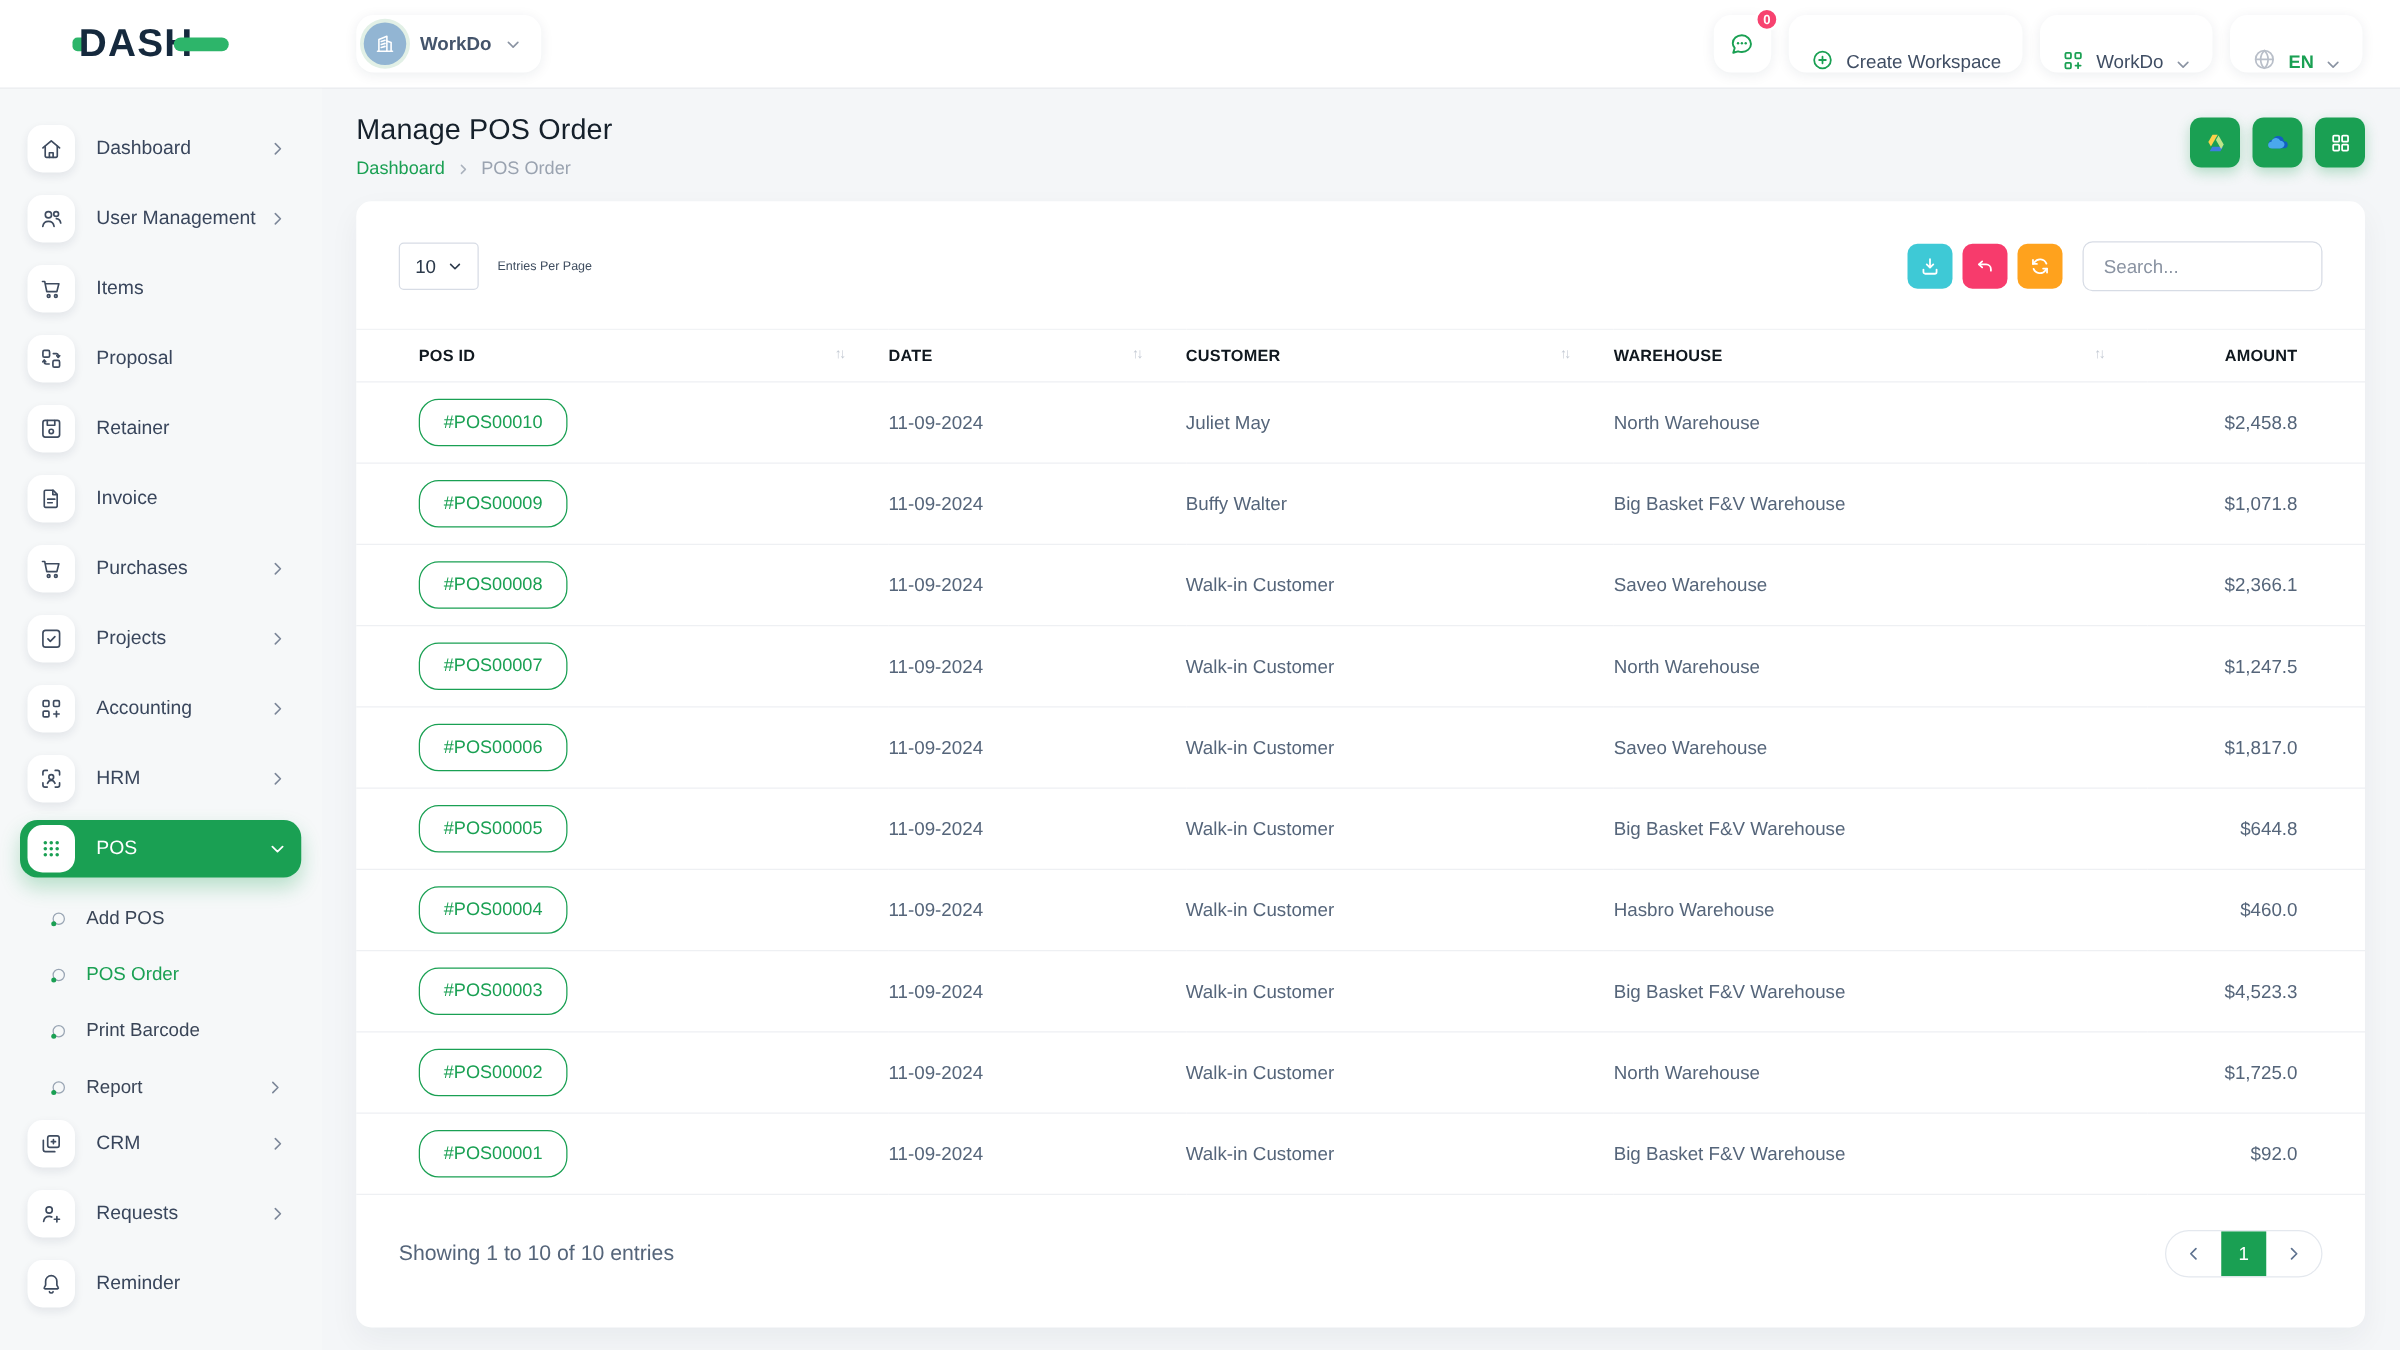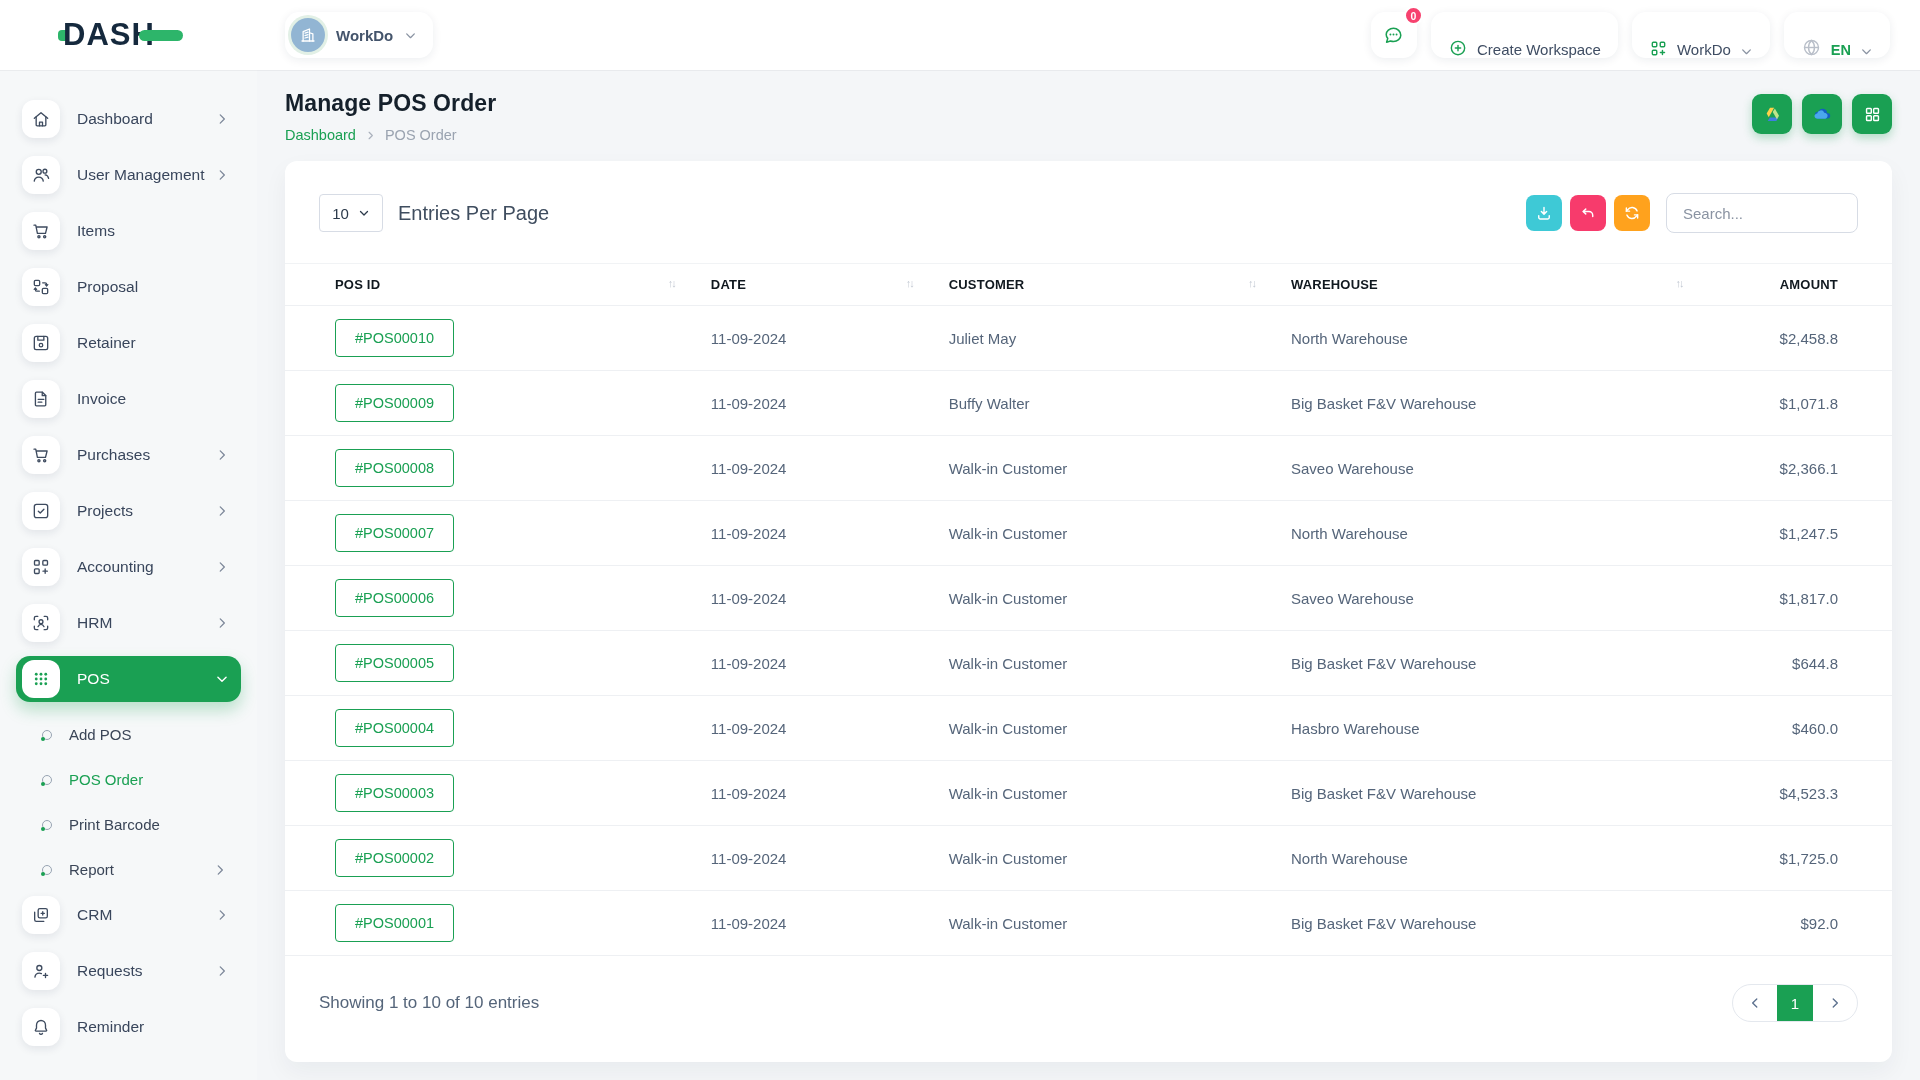--- a/index.html
+++ b/index.html
@@ -35,50 +35,50 @@
   .sub-item{display:flex;align-items:center;height:45px;padding-left:26px;cursor:pointer}
   .bullet{width:10px;height:10px;border:1.6px solid #98a4b3;border-radius:50%;margin-right:17px;flex:0 0 10px;position:relative}
   .bullet::after{content:"";position:absolute;left:-2px;bottom:-2px;width:4px;height:4px;border-radius:50%;background:#1aa053}
   .sub-label{font-size:15px;color:#3a4557}
   .sub-item.active .sub-label{color:#1aa053}
   .sub-item .chev{margin-left:auto;margin-right:14px}
 
   
   .main{margin-left:257px;padding:20px 28px 0;height:1010px;margin-top:70px}
   .page-head{display:flex;justify-content:space-between;align-items:flex-start}
-  .page-title{font-size:23px;font-weight:700;color:#15202b;letter-spacing:.1px}
+  .page-title{font-size:23px;font-weight:400;color:#15202b;letter-spacing:.1px}
   .breadcrumb{margin-top:10px;display:flex;align-items:center;gap:9px;font-size:14.5px}
   .bc-link{color:#1aa053;cursor:pointer}
   .bc-current{color:#9aa3b0}
   .integrations{display:flex;gap:10px;margin-top:4px}
   .int-btn{width:40px;height:40px;border-radius:9px;background:#1aa053;display:flex;align-items:center;justify-content:center;box-shadow:0 4px 10px rgba(26,160,83,.3);cursor:pointer}
 
   
   .card{margin-top:18px;background:#fff;border-radius:12px;box-shadow:0 10px 24px rgba(18,38,63,.05);padding-bottom:40px}
   .controls{display:flex;justify-content:space-between;align-items:center;padding:32px 34px 0}
   .ctrl-left{display:flex;align-items:center;gap:15px}
   .select-box{width:64px;height:38px;border:1px solid #d7dce5;border-radius:4px;display:flex;align-items:center;justify-content:center;gap:9px;font-size:15px;color:#2c3a4b;background:#fff;cursor:pointer}
-  .ctrl-label{font-size:20px;color:#3f4d5f}
+  .ctrl-label{font-size:10px;color:#3f4d5f}
   .ctrl-right{display:flex;align-items:center;gap:8px}
   .act-btn{width:36px;height:36px;border-radius:8px;display:flex;align-items:center;justify-content:center;border:none;cursor:pointer}
   .act-download{background:#3ec9d6}
   .act-undo{background:#f73b6c}
   .act-refresh{background:#ffa21d}
   .search-input{width:192px;height:40px;border:1px solid #d7dce5;border-radius:8px;margin-left:8px;padding:0 16px;font-size:15px;color:#2c3a4b;outline:none;font-family:inherit}
   .search-input::placeholder{color:#8a93a2}
 
   
   table{width:100%;border-collapse:collapse;margin-top:30px}
   th{font-size:13px;font-weight:700;color:#10181f;text-align:left;padding:13px 20px 13px 0;border-top:1px solid #f1f3f5;border-bottom:1px solid #eef0f3;letter-spacing:.2px;white-space:nowrap}
   th:first-child{padding-left:50px}
   th.right,td.right{text-align:right;padding-right:54px}
   .sort{float:right;color:#c3c9d3;font-size:11px;letter-spacing:-2px;margin-right:16px;cursor:pointer}
   td{padding:13px 20px 13px 0;border-bottom:1px solid #eef0f3;font-size:15px;color:#55657a}
   td:first-child{padding-left:50px}
-  .id-badge{display:inline-block;padding:10px 19px;border:1px solid #1aa053;border-radius:4px;color:#1aa053;font-size:14.5px;background:#fff;cursor:pointer}
+  .id-badge{display:inline-block;padding:10px 19px;border:1px solid #1aa053;border-radius:16px;color:#1aa053;font-size:14.5px;background:#fff;cursor:pointer}
   col.c1{width:26.5%} col.c2{width:14.8%} col.c3{width:21.3%} col.c4{width:26.6%} col.c5{width:10.8%}
 
   
   .table-footer{display:flex;justify-content:space-between;align-items:center;padding:28px 34px 0}
   .summary{font-size:17px;color:#55657a}
   .pagination{display:flex;align-items:center;height:38px;border:1px solid #e4e8ee;border-radius:19px;overflow:hidden;background:#fff}
   .page-nav{width:44px;height:100%;display:flex;align-items:center;justify-content:center;cursor:pointer}
   .page-num{width:36px;height:100%;background:#1aa053;color:#fff;font-size:15px;display:flex;align-items:center;justify-content:center;cursor:pointer}
 </style>
 </head>

